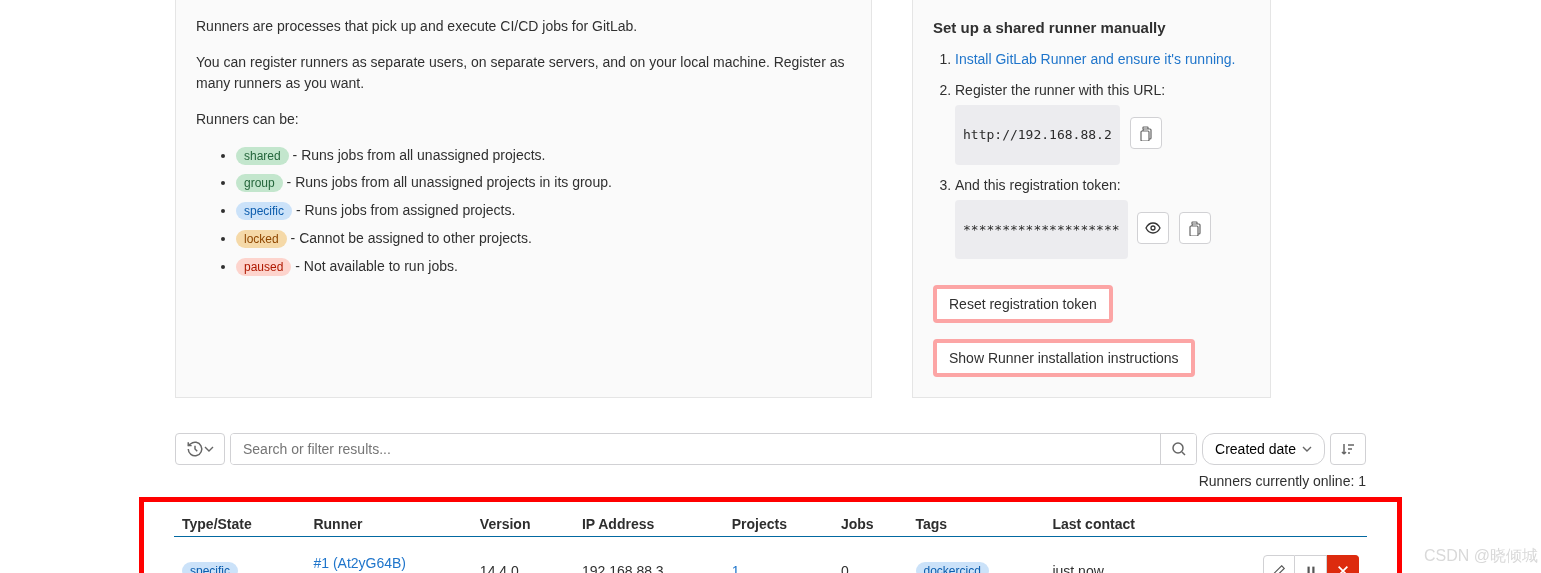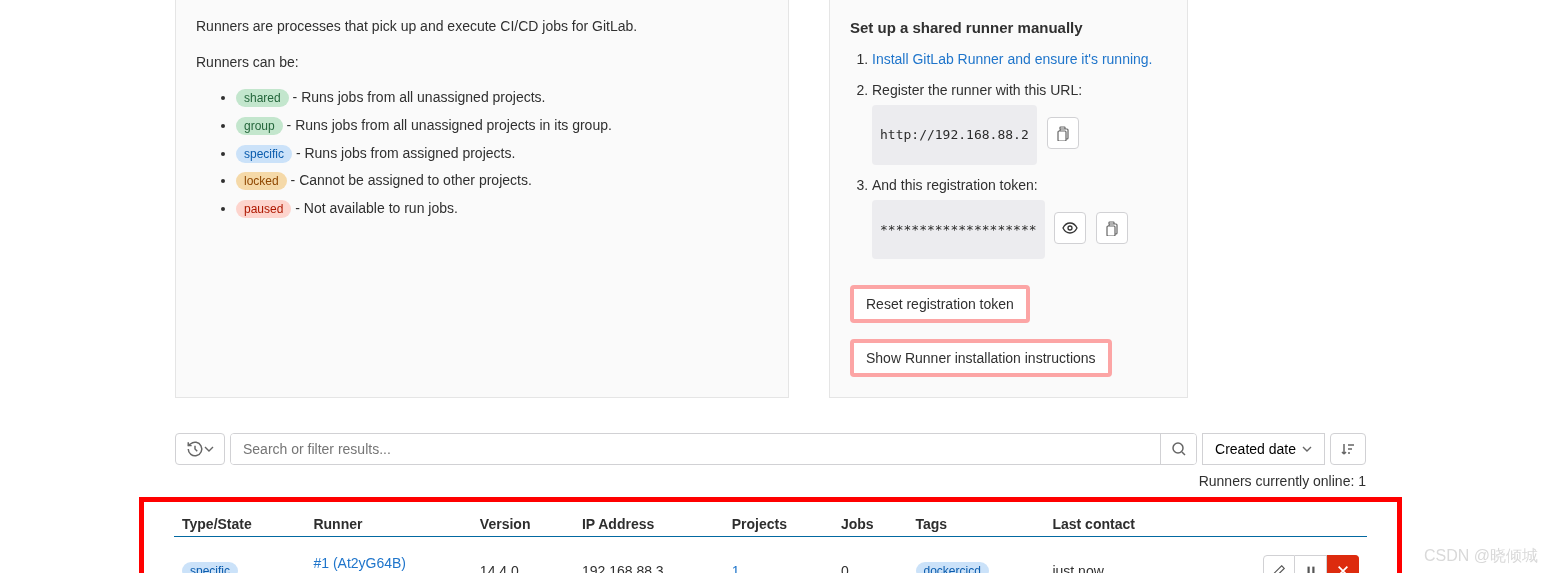--- a/index.html
+++ b/index.html
@@ -12,21 +12,21 @@
   }
   .top-row { display: flex; gap: 40px; padding: 0 0 0 0; }
   .panel {
     background: #fafafa;
     border: 1px solid #e5e5e5;
     border-top: none;
     padding: 16px 20px 20px 20px;
     color: #303030;
     line-height: 1.55;
   }
-  .panel-left { margin-left: 175px; width: 614px; }
+  .panel-left { margin-left: 175px; width: 697px; }
   .panel-right { width: 300px; flex: 0 0 auto; }
   .panel p { margin-bottom: 14px; }
   .panel ul { list-style: disc; padding-left: 40px; }
   .panel ul li { margin-bottom: 6px; }
   .badge {
     display: inline-block;
     font-size: 12px;
     padding: 1px 8px;
     border-radius: 10px;
     line-height: 16px;
@@ -97,21 +97,21 @@
   }
   .search-wrap input {
     flex: 1; border: none; padding: 7px 12px; font-size: 14px; color: #666; outline: none;
   }
   .search-wrap .sbtn {
     width: 36px; border: none; border-left: 1px solid #d1d1d4; background: #fff;
     display: inline-flex; align-items: center; justify-content: center; cursor: pointer;
   }
   .sort-btn {
     display: inline-flex; align-items: center; gap: 6px;
-    border: 1px solid #d1d1d4; border-radius: 0; background: #fff;
+    border: 1px solid #d1d1d4; border-radius: 12px; background: #fff;
     padding: 7px 12px; cursor: pointer; font-size: 14px;
   }
   .dir-btn {
     display: inline-flex; align-items: center; justify-content: center;
     width: 36px; border: 1px solid #d1d1d4; border-radius: 4px; background: #fff; cursor: pointer;
   }
   .online-line { text-align: right; margin: 8px 175px 0 175px; color: #303030; }
 
   
   .highlight-box {
@@ -141,20 +141,21 @@
   .watermark {
     position: fixed; right: 3px; bottom: 6px; color: #d9d9d9; font-size: 16px; pointer-events: none;
   }
 </style>
 </head>
 <body>
 
 <div class="top-row">
   <div class="panel panel-left">
     <p>Runners are processes that pick up and execute CI/CD jobs for GitLab.</p>
+    <p>You can register runners as separate users, on separate servers, and on your local machine. Register as many runners as you want.</p>
     <p>Runners can be:</p>
     <ul>
       <li><span class="badge b-shared">shared</span><span> - Runs jobs from all unassigned projects.</span></li>
       <li><span class="badge b-group">group</span><span> - Runs jobs from all unassigned projects in its group.</span></li>
       <li><span class="badge b-specific">specific</span><span> - Runs jobs from assigned projects.</span></li>
       <li><span class="badge b-locked">locked</span><span> - Cannot be assigned to other projects.</span></li>
       <li><span class="badge b-paused">paused</span><span> - Not available to run jobs.</span></li>
     </ul>
   </div>
 

